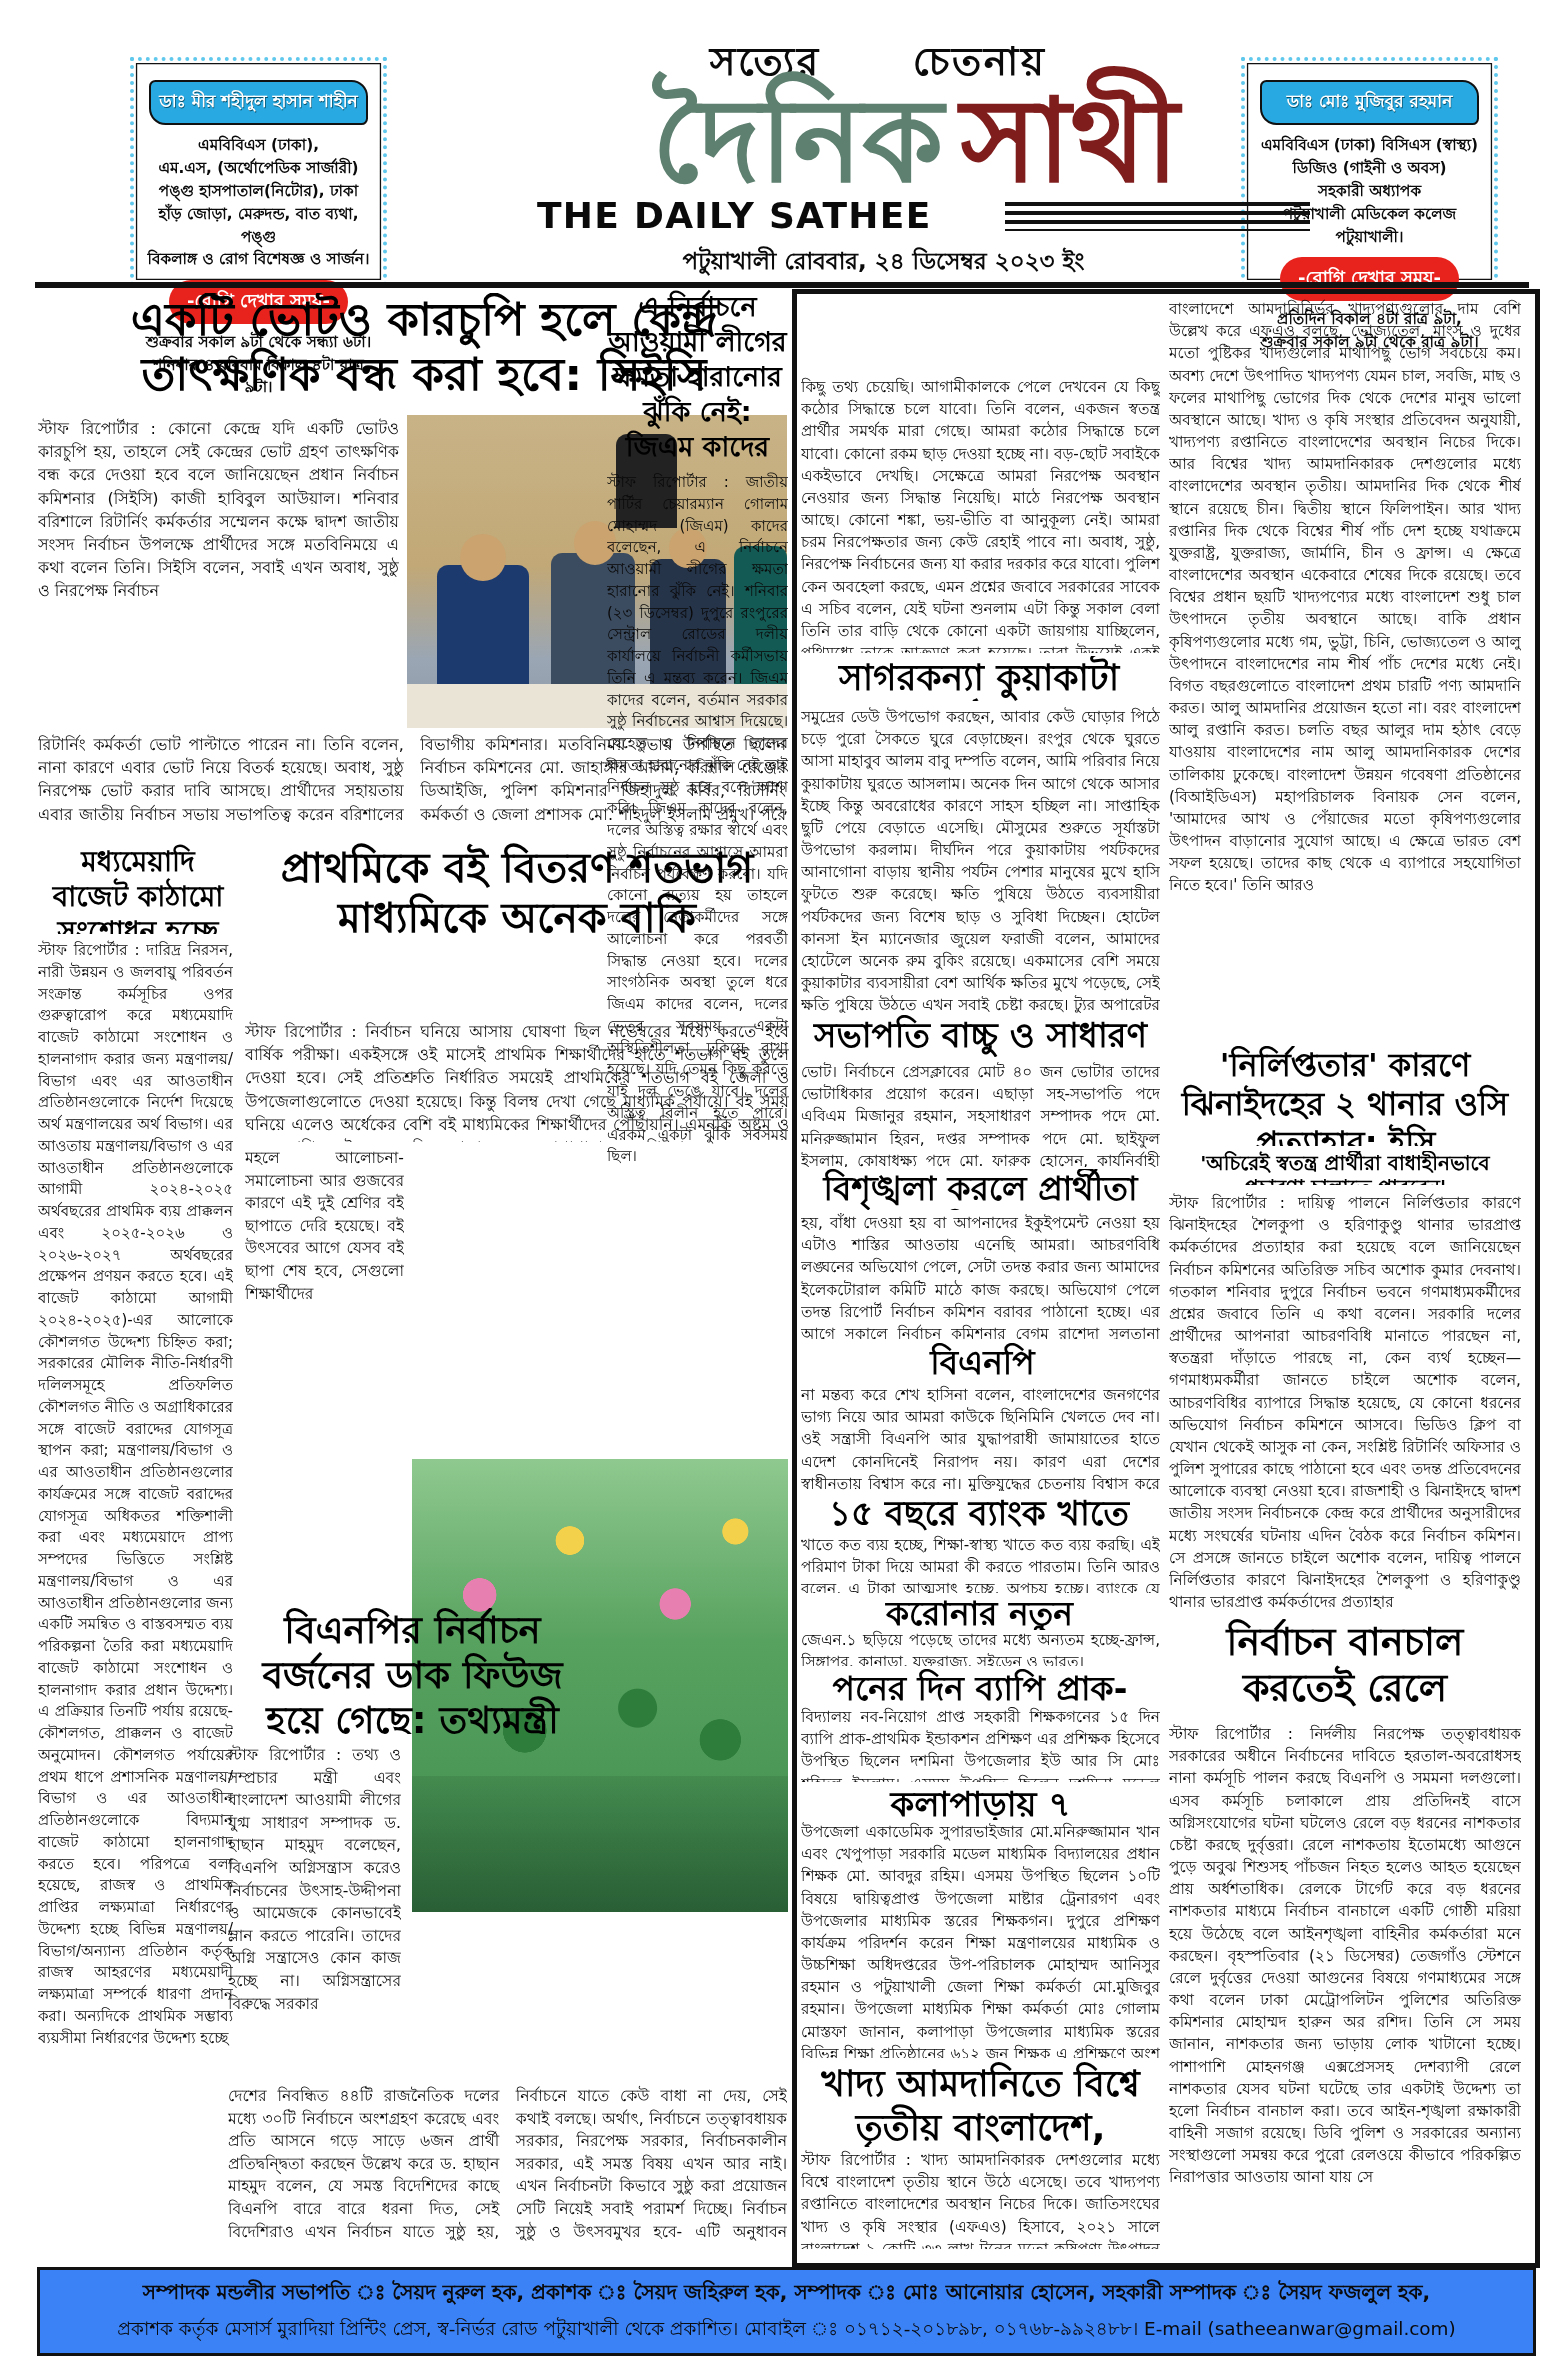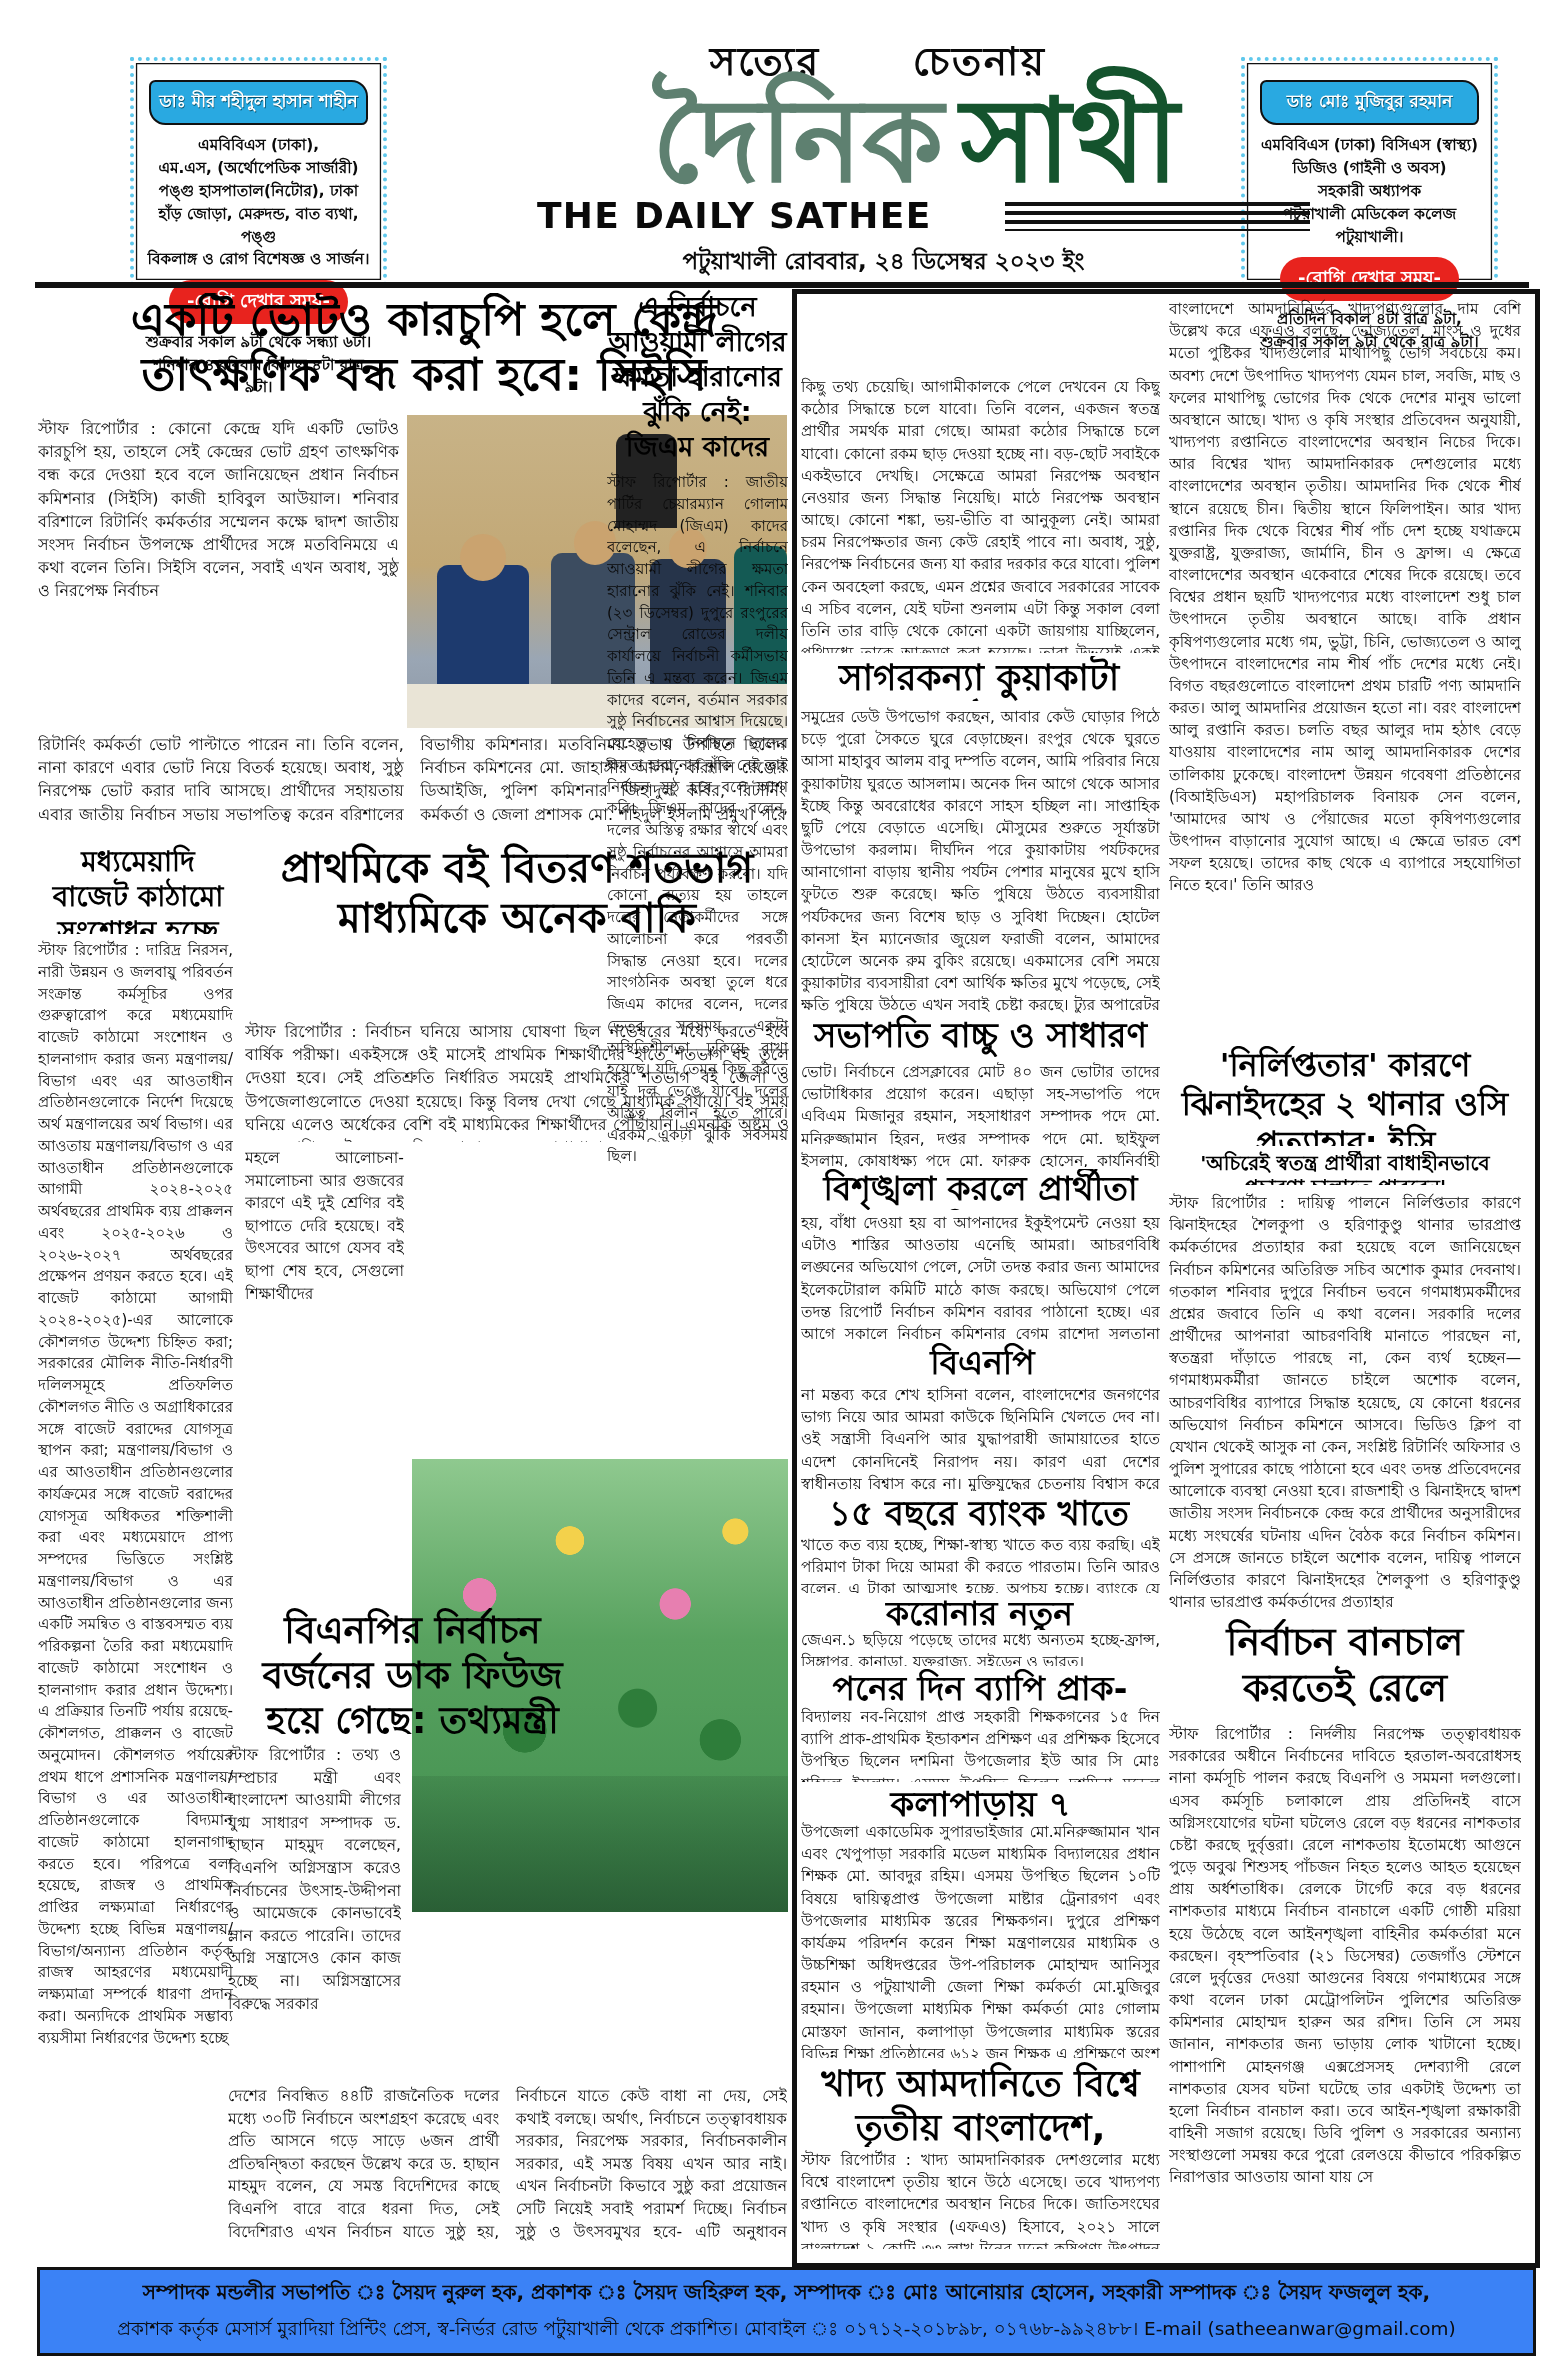--- a/index.html
+++ b/index.html
@@ -60,21 +60,21 @@
       <div><span class="adbadge">-রোগি দেখার সময়-</span></div>
       <div class="adline">প্রতিদিন বিকাল ৪টা রাত্র ৯টা,</div>
       <div class="adline">শুক্রবার সকাল ৯টা থেকে রাত্র ৯টা।</div>
     </div>
   </div>
 
   <div class="abs masttag" style="left:649px;top:30.5px;width:458px;">সত্যের চেতনায়</div>
 
   <div class="abs" style="left:518px;top:69px;width:795px;height:130px;display:flex;justify-content:center;align-items:flex-end;gap:17px;">
     <span class="masttitle" style="font-size:116px;color:#5e8070;">দৈনিক</span>
-    <span class="masttitle" style="font-size:116px;color:#14532d;">সাথী</span>
+    <span class="masttitle" style="font-size:116px;color:#7f1d1d;">সাথী</span>
   </div>
 
   <div class="abs" style="left:537px;top:195px;width:458px;font-weight:900;font-size:36px;letter-spacing:1.3px;white-space:nowrap;">THE DAILY SATHEE</div>
   <div class="abs speed" style="left:1005px;top:202px;width:305px;height:29px;"></div>
 
   <div class="abs" style="left:610px;top:243px;width:547px;text-align:center;font-weight:bold;font-size:23px;">পটুয়াখালী রোববার, ২৪ ডিসেম্বর ২০২৩ ইং</div>
 
   <div class="abs rule" style="left:35px;top:282px;width:1494px;height:5.7px;"></div>
 
   <div class="abs hl" style="left:59px;top:293px;width:730px;height:120px;font-size:45px;">একটি ভোটও কারচুপি হলে কেন্দ্র তাৎক্ষণিক বন্ধ করা হবে: সিইসি</div>

